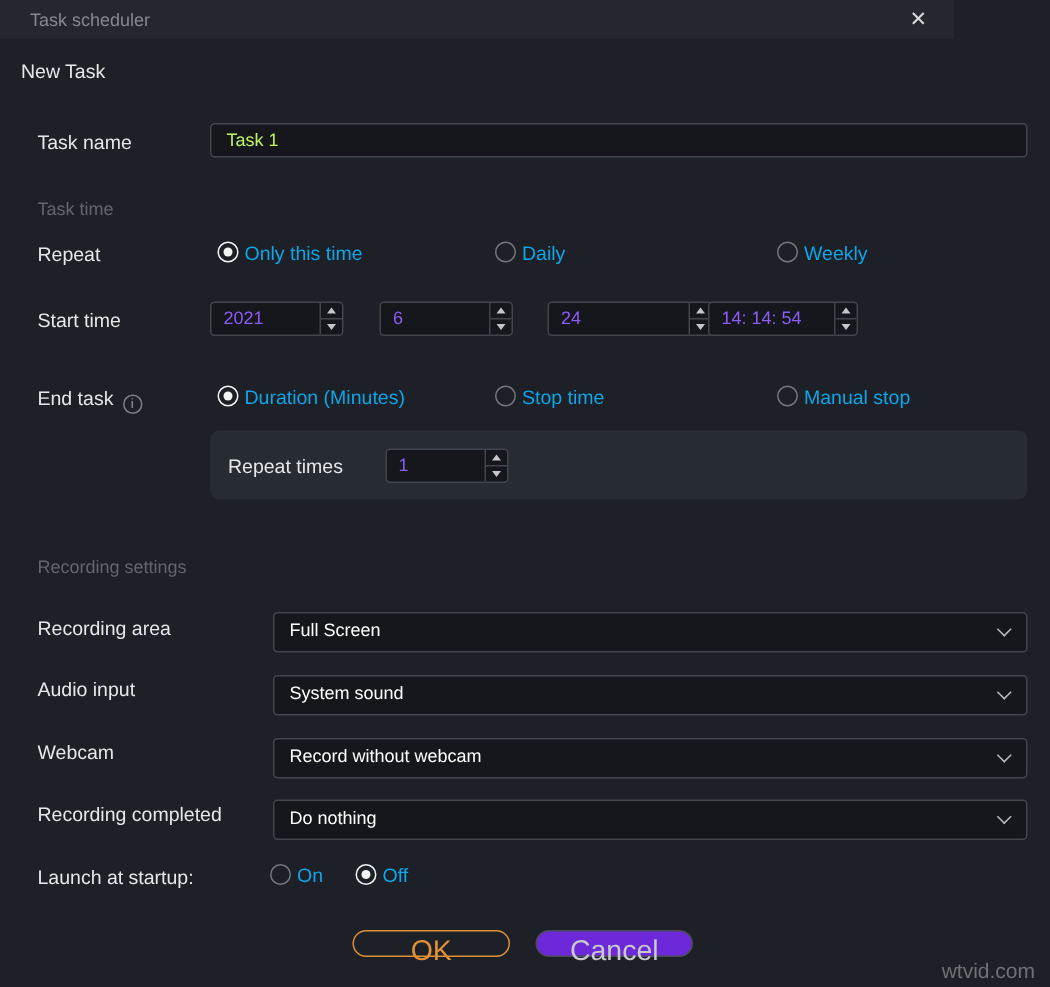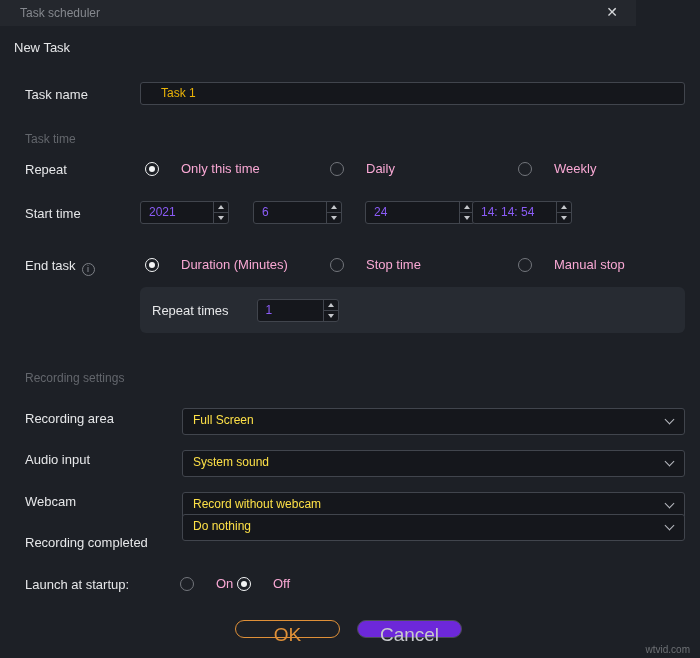--- a/index.html
+++ b/index.html
@@ -13,47 +13,47 @@
   }
   .titlebar{position:absolute;left:0;top:0;width:636px;height:26px;background:#24272d}
   .title{position:absolute;left:20px;top:6px;font-size:12px;color:#85888e}
   .close{position:absolute;right:18px;top:4px;font-size:14px;color:#d6d8db;cursor:pointer}
 
   .label{position:absolute;font-size:13px;color:#e6e7e9;white-space:nowrap}
   .section{position:absolute;font-size:12px;color:#63666c;white-space:nowrap}
 
   .txt-input{
     position:absolute;background:#15171c;border:1px solid #41454d;border-radius:3px;
-    color:#eab308;font-size:12px;padding:0 20px;line-height:21px;height:23px;
+    color:#bef264;font-size:12px;padding:0 10px;line-height:21px;height:23px;
     font-family:"Liberation Sans",sans-serif;width:545px;
   }
 
   .spinner{
     position:absolute;height:23px;background:#15171c;border:1px solid #41454d;border-radius:3px;
     display:flex;align-items:stretch;overflow:hidden;
   }
   .spinner .val{flex:1;font-size:12px;color:#8b5cf6;line-height:21px;padding-left:8px;white-space:nowrap}
   .spinner .arrows{width:15px;border-left:1px solid #41454d;display:flex;flex-direction:column}
   .spinner .arr{flex:1;display:flex;align-items:center;justify-content:center;cursor:pointer}
   .spinner .arr.up{border-bottom:1px solid #41454d}
   .spinner .arr.up::after{content:"";border-left:3px solid transparent;border-right:3px solid transparent;border-bottom:4px solid #c4c6ca}
   .spinner .arr.down::after{content:"";border-left:3px solid transparent;border-right:3px solid transparent;border-top:4px solid #c4c6ca}
 
   .dropdown{
     position:absolute;left:182px;width:503px;height:27px;background:#15171c;
-    border:1px solid #41454d;border-radius:3px;color:#fde047;font-size:12px;
+    border:1px solid #41454d;border-radius:3px;color:#ffffff;font-size:12px;
     line-height:22px;padding:0 10px;cursor:pointer;
   }
   .chev{
     position:absolute;right:11px;top:7px;width:7px;height:7px;
     border-right:1.5px solid #b7bac0;border-bottom:1.5px solid #b7bac0;
     transform:rotate(45deg);
   }
 
-  .opt{position:absolute;display:flex;align-items:flex-end;gap:22px;font-size:13px;color:#f9a8d4;cursor:pointer;white-space:nowrap}
+  .opt{position:absolute;display:flex;align-items:flex-start;gap:4px;font-size:13px;color:#0ea5e9;cursor:pointer;white-space:nowrap}
   .radio{width:14px;height:14px;border-radius:50%;border:1px solid #73767c;display:inline-block;position:relative;flex:0 0 auto}
   .radio.sel{border-color:#f3f4f5}
   .radio.sel::after{content:"";position:absolute;left:3px;top:3px;width:6px;height:6px;border-radius:50%;background:#f3f4f5}
 
   .info{
     display:inline-block;width:13px;height:13px;border-radius:50%;
     border:1px solid #7d8086;color:#9a9da3;font-size:9px;line-height:11px;
     text-align:center;margin-left:6px;vertical-align:-2px;font-style:normal;
   }
 
@@ -64,21 +64,21 @@
   .panel .spinner{position:relative}
   .panel .rt-label{font-size:13px;color:#e6e7e9;white-space:nowrap}
 
   .btn{
     position:absolute;top:620px;height:18px;width:105px;border-radius:15px;
     font-size:19px;text-align:center;line-height:27px;cursor:pointer;
   }
   .btn.ok{left:235px;border:1px solid #df9038;color:#df9038;background:transparent}
   .btn.cancel{left:357px;border:1px solid #4a4d54;color:#c7c9cd;background:#6d28d9}
 
-  .watermark{position:absolute;right:10px;bottom:3px;font-size:10px;color:#6e7175}
+  .watermark{position:absolute;right:10px;bottom:3px;font-size:14px;color:#6e7175}
 </style>
 </head>
 <body>
 
 <div>
 
   <div class="titlebar">
     <span class="title">Task scheduler</span>
     <span class="close">✕</span>
   </div>
@@ -175,21 +175,21 @@
     <span class="chev"></span>
   </div>
 
   <div class="label" style="left:25px;top:494px">Webcam</div>
   <div class="dropdown" style="top:492px">
     <span>Record without webcam</span>
     <span class="chev"></span>
   </div>
 
   <div class="label" style="left:25px;top:535px">Recording completed</div>
-  <div class="dropdown" style="top:514px">
+  <div class="dropdown" style="top:533px">
     <span>Do nothing</span>
     <span class="chev"></span>
   </div>
 
   <div class="label" style="left:25px;top:577px">Launch at startup:</div>
   <div class="opt" style="left:180px;top:576px">
     <span class="radio"></span>
     <span>On</span>
   </div>
   <div class="opt" style="left:237px;top:576px">

